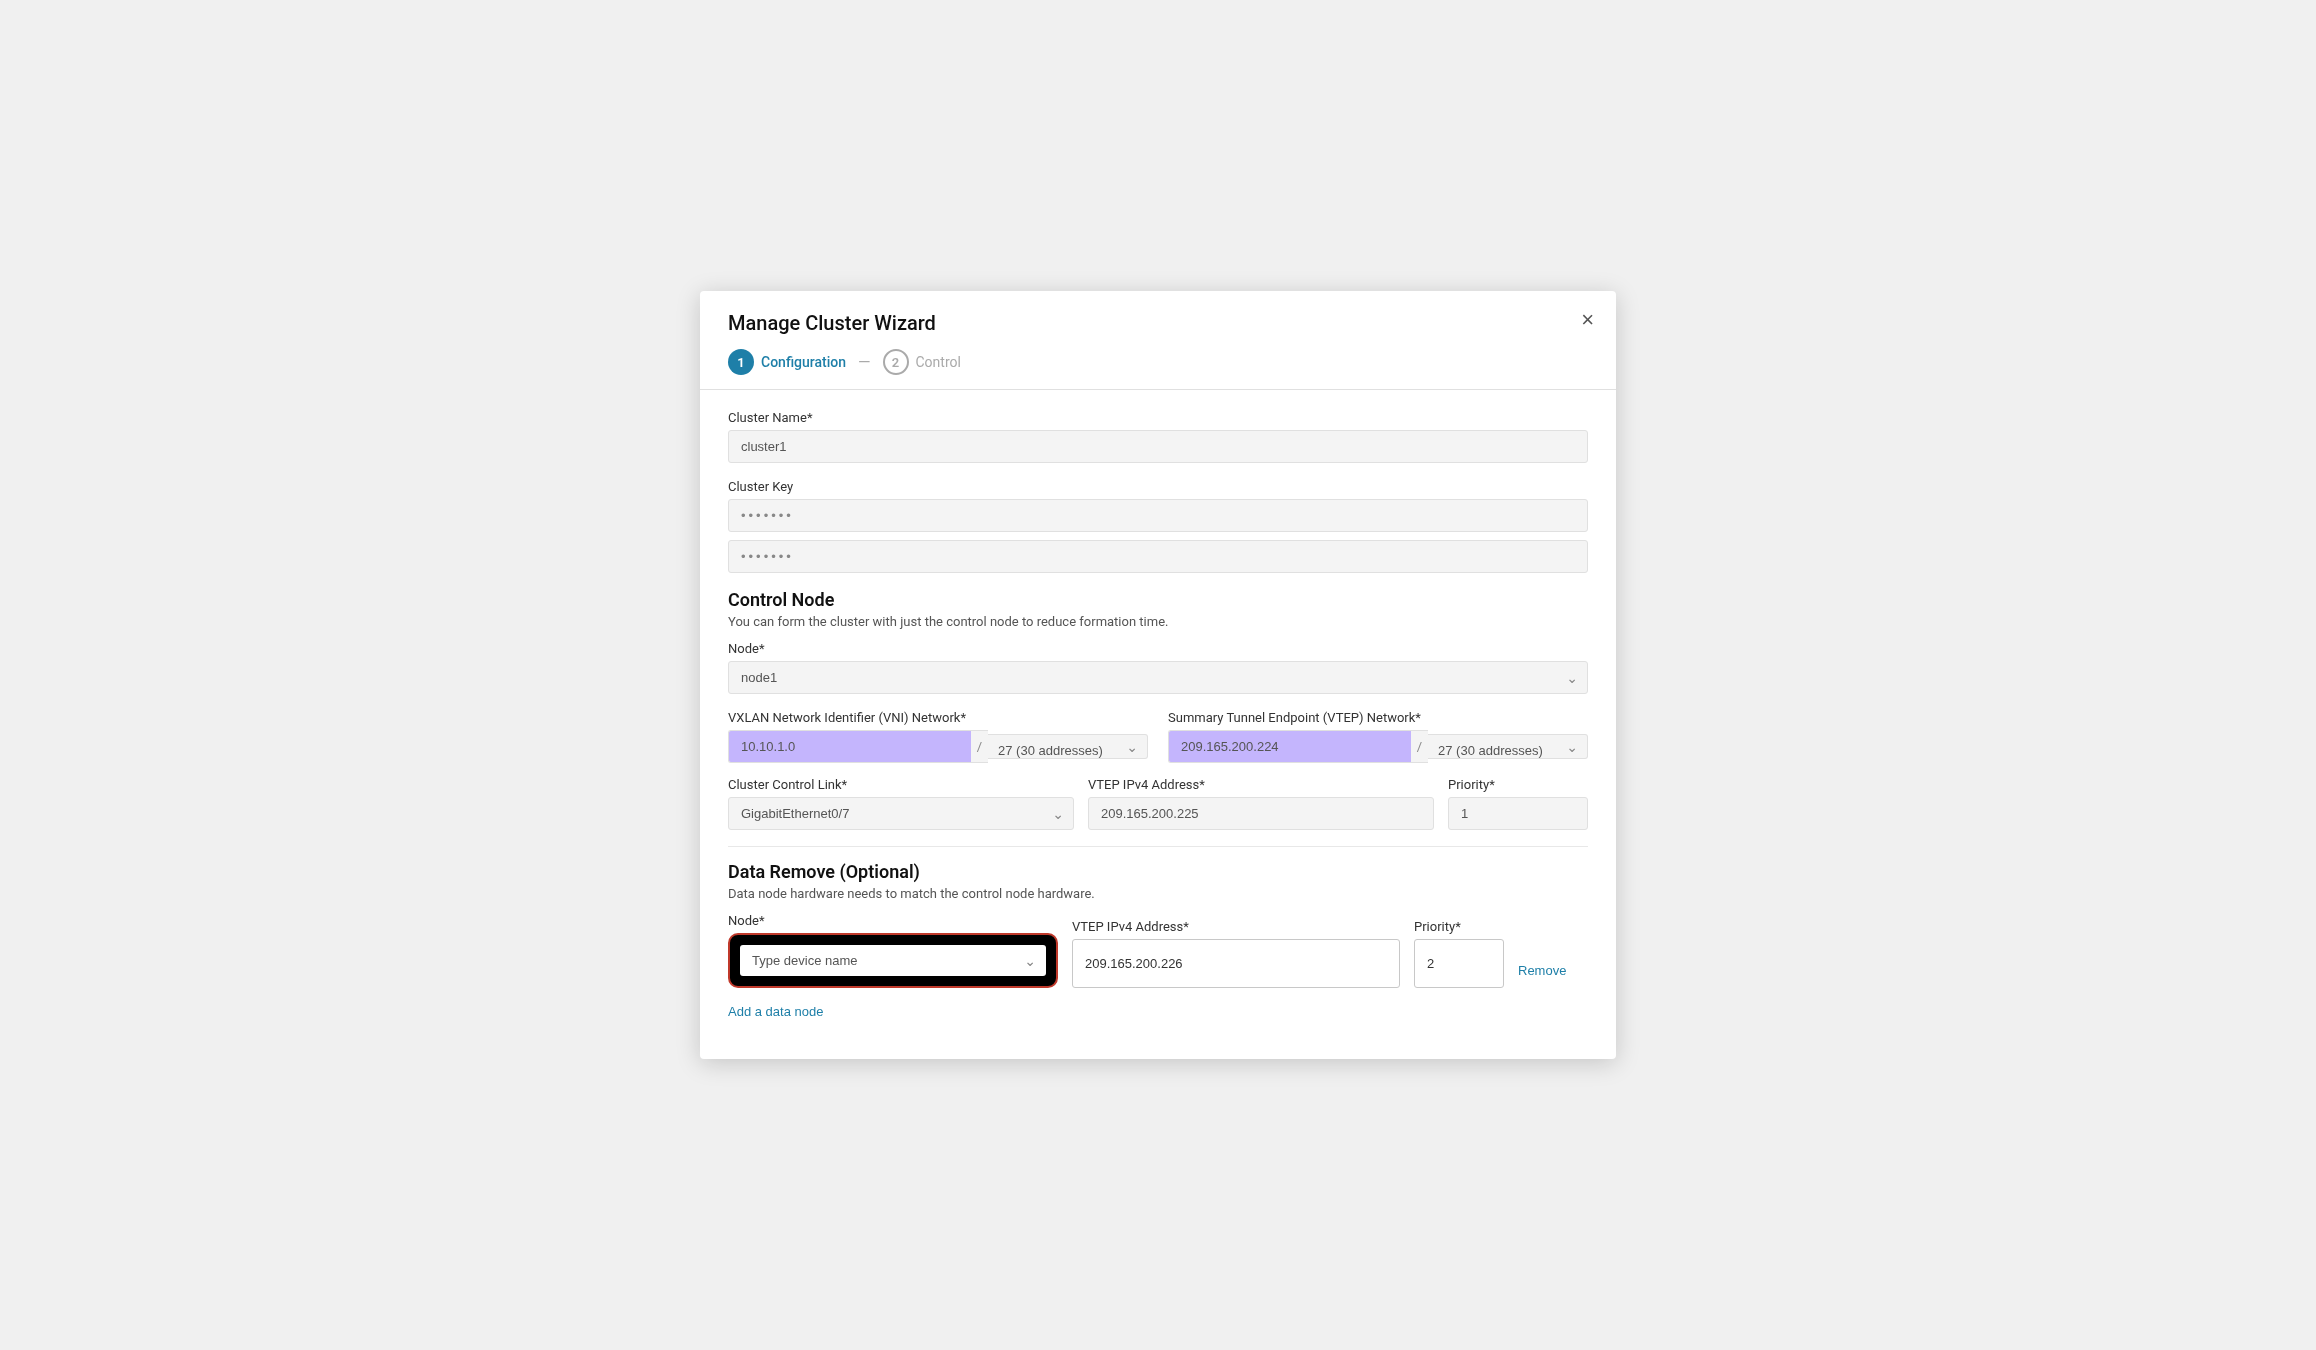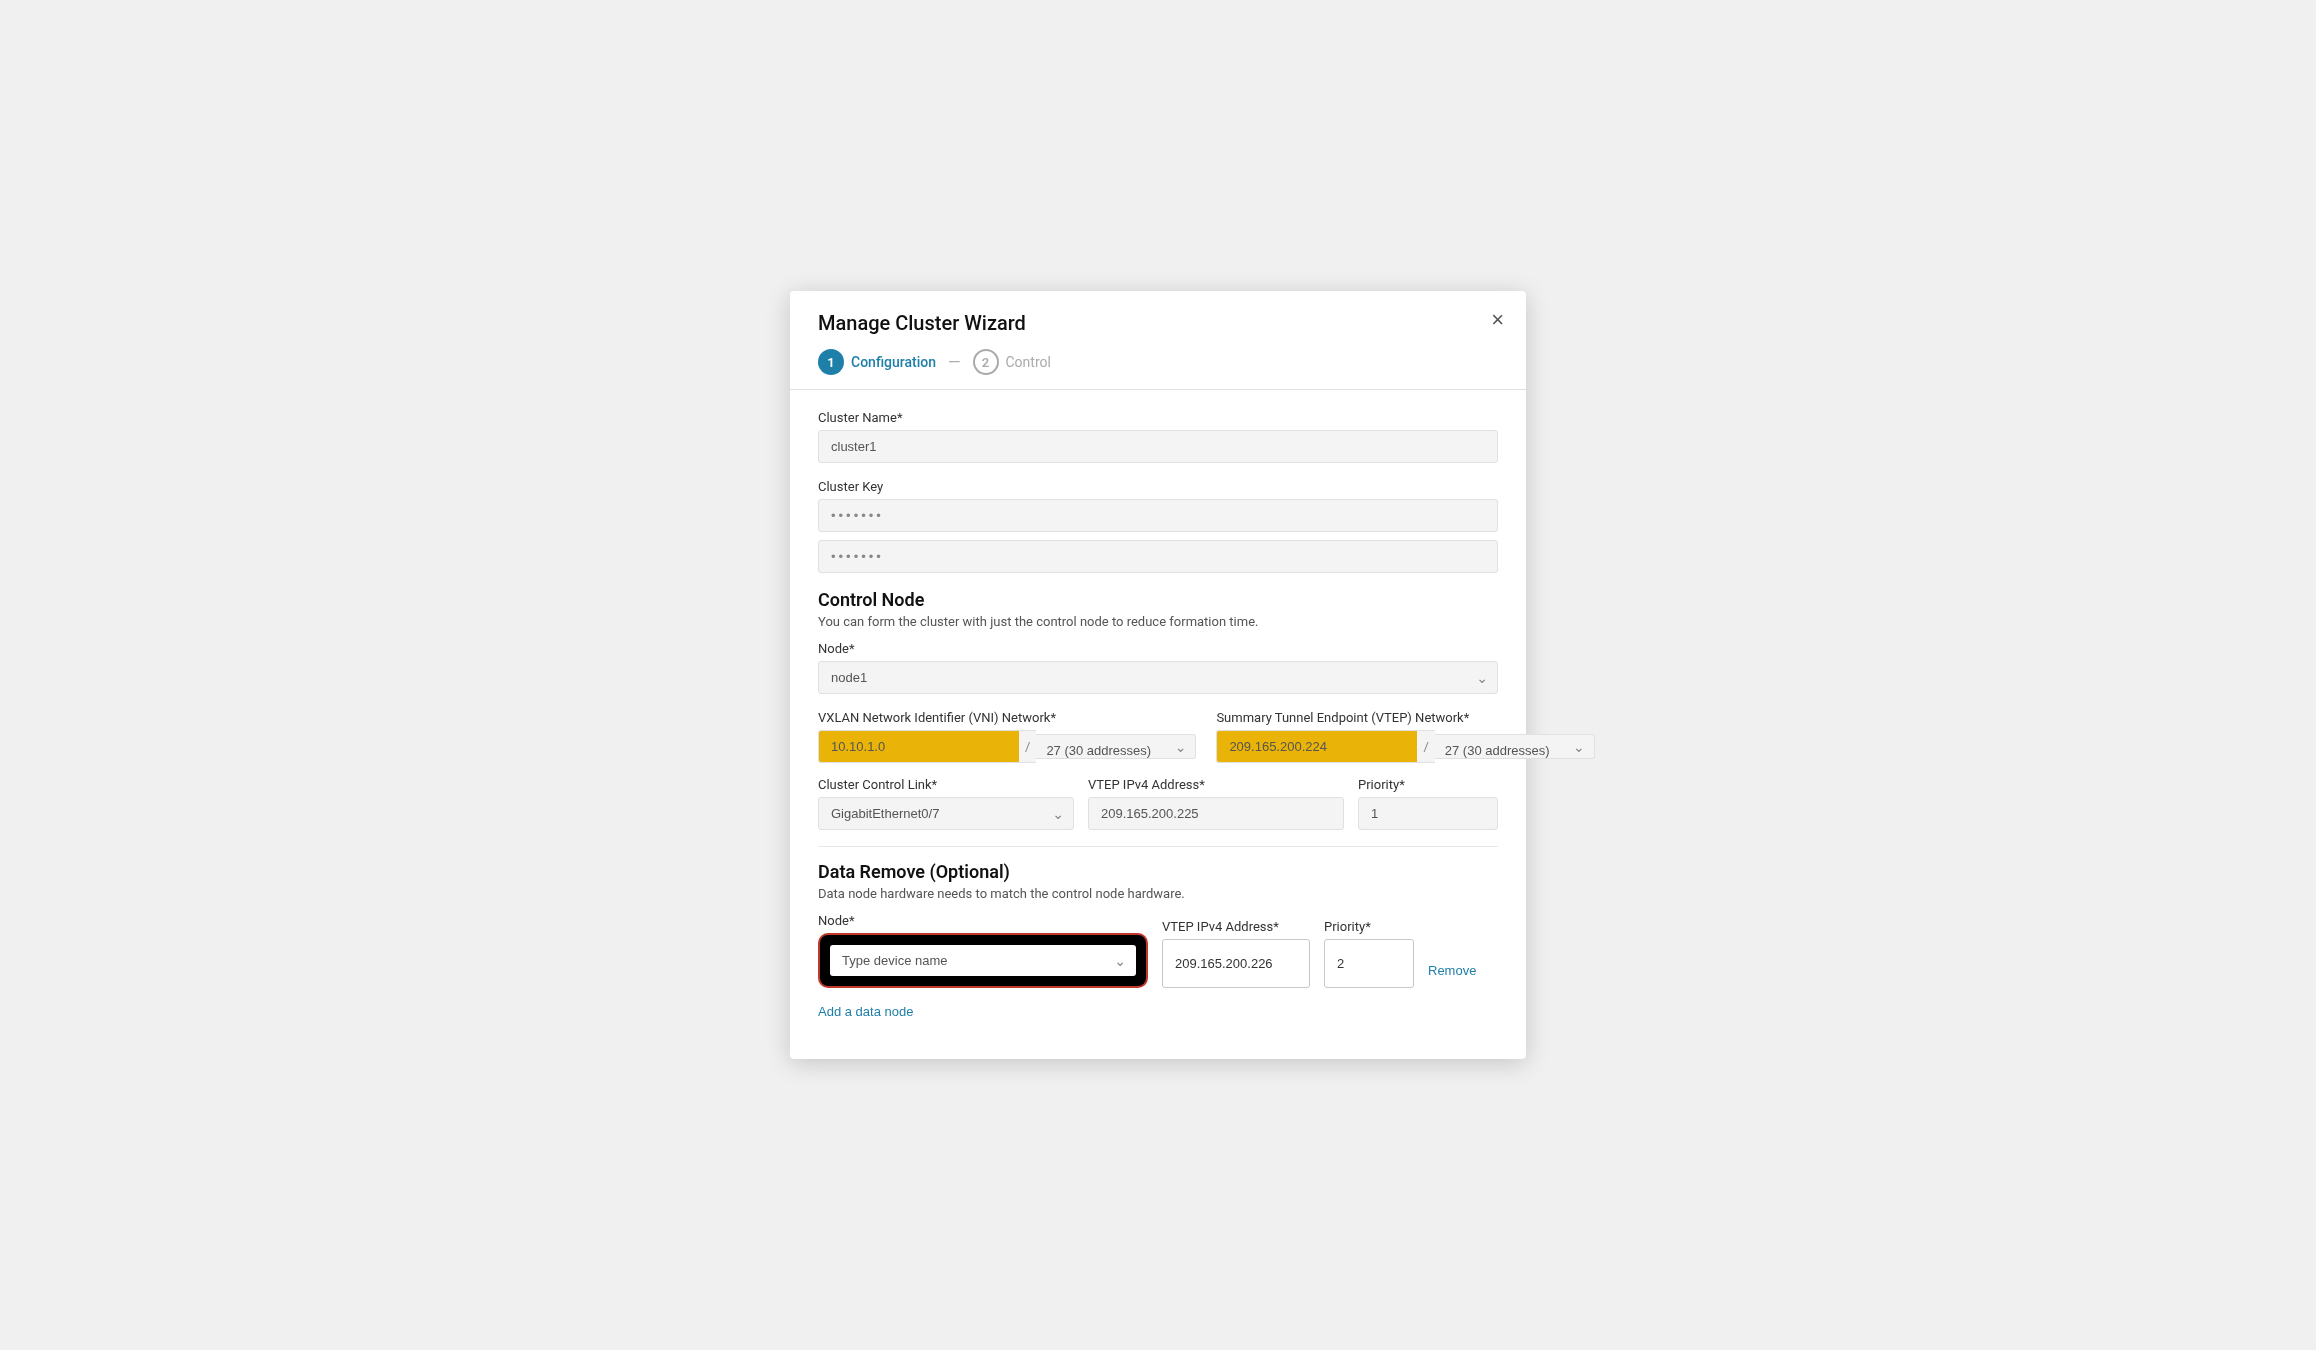--- a/index.html
+++ b/index.html
@@ -10,21 +10,21 @@
       justify-content: center;
       align-items: center;
       min-height: 100vh;
       font-size: 14px;
       color: #333;
     }
     .dialog {
       background: #fff;
       border-radius: 4px;
       box-shadow: 0 4px 24px rgba(0,0,0,0.18);
-      width: 736px;
+      width: 916px;
       max-width: 98vw;
       position: relative;
       padding-bottom: 24px;
     }
     .dialog-header {
       padding: 20px 28px 0 28px;
       border-bottom: 1px solid #e0e0e0;
     }
     .dialog-title {
       font-size: 20px;
@@ -159,21 +159,21 @@
       font-size: 14px;
     }
     .network-row {
       display: flex;
       align-items: center;
       gap: 0;
     }
     .network-ip {
       flex: 1;
       padding: 8px 12px;
-      background: #eab308;
+      background: #c4b5fd;
       border: 1px solid #e0e0e0;
       border-right: none;
       border-radius: 3px 0 0 3px;
       font-size: 13px;
       color: #555;
       outline: none;
     }
     .network-slash {
       padding: 8px 6px;
       background: #f4f4f4;

